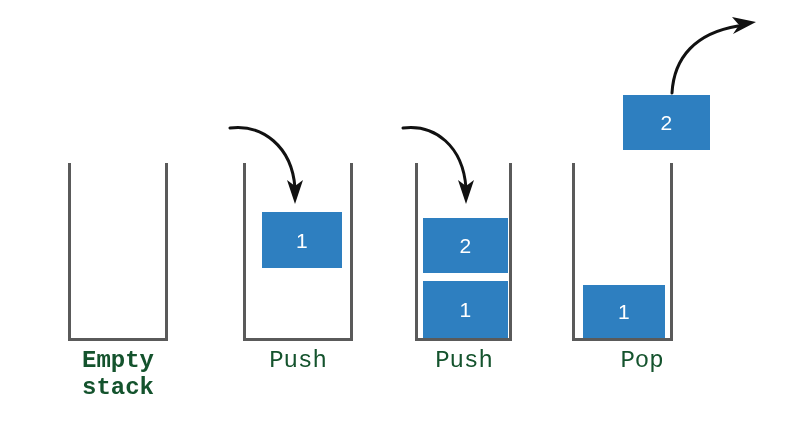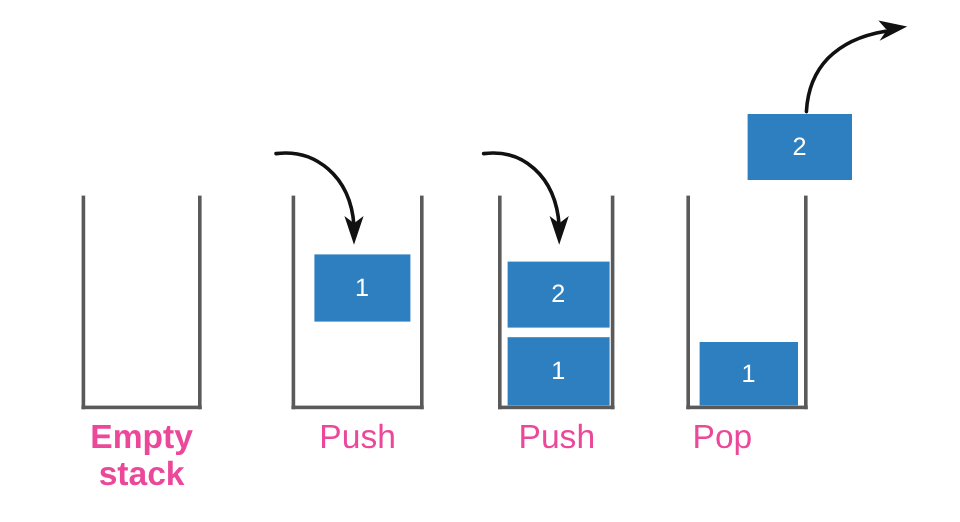--- a/index.html
+++ b/index.html
@@ -37,23 +37,23 @@
     justify-content: center;
     color: #ffffff;
     font-size: 21px;
     font-family: "Liberation Sans", sans-serif;
     line-height: 1;
     letter-spacing: 0.5px;
   }
   .caption {
     position: absolute;
     text-align: center;
-    color: #ec4899;
-    font-size: 28px;
-    font-family: Liberation Sans, sans-serif;
+    color: #14532d;
+    font-size: 24px;
+    font-family: Liberation Mono, monospace;
     white-space: pre-line;
     line-height: 1.12;
   }
   .caption.bold {
     font-weight: bold;
   }
   .arrow-svg {
     position: absolute;
     overflow: visible;
   }
@@ -102,16 +102,16 @@
 
     <div class="block" style="left:583px; top:285px; width:82px; height:53px;">1</div>
 
     <div class="block" style="left:623px; top:95px; width:87px; height:55px;">2</div>
 
     <svg class="arrow-svg" style="left:660px; top:5px; width:110px; height:95px;" viewBox="0 0 110 95">
       <path d="M 12 88 C 14 52, 36 28, 78 21" fill="none" stroke="#111111" stroke-width="3" stroke-linecap="round"></path>
       <path d="M 96 17 L 72 12 L 79 20 L 73 29 Z" fill="#111111"></path>
     </svg>
 
-    <div class="caption" style="left:532px; top:348px; width:140px;">Pop</div>
+    <div class="caption" style="left:572px; top:348px; width:140px;">Pop</div>
   </div>
 
 </div>
 
 </body></html>

